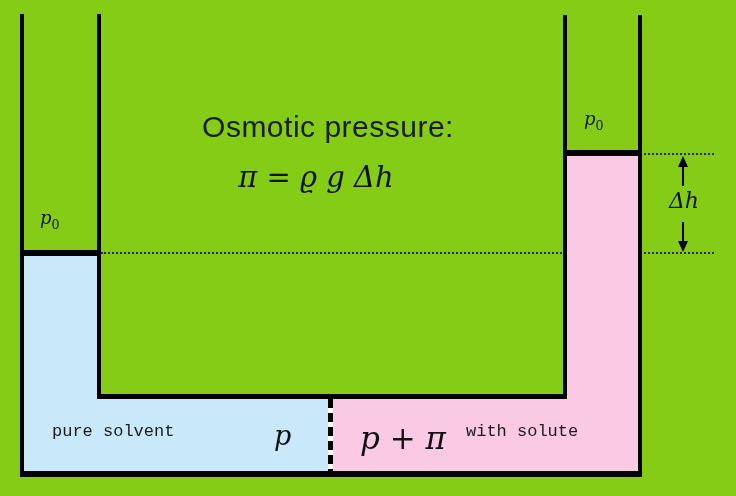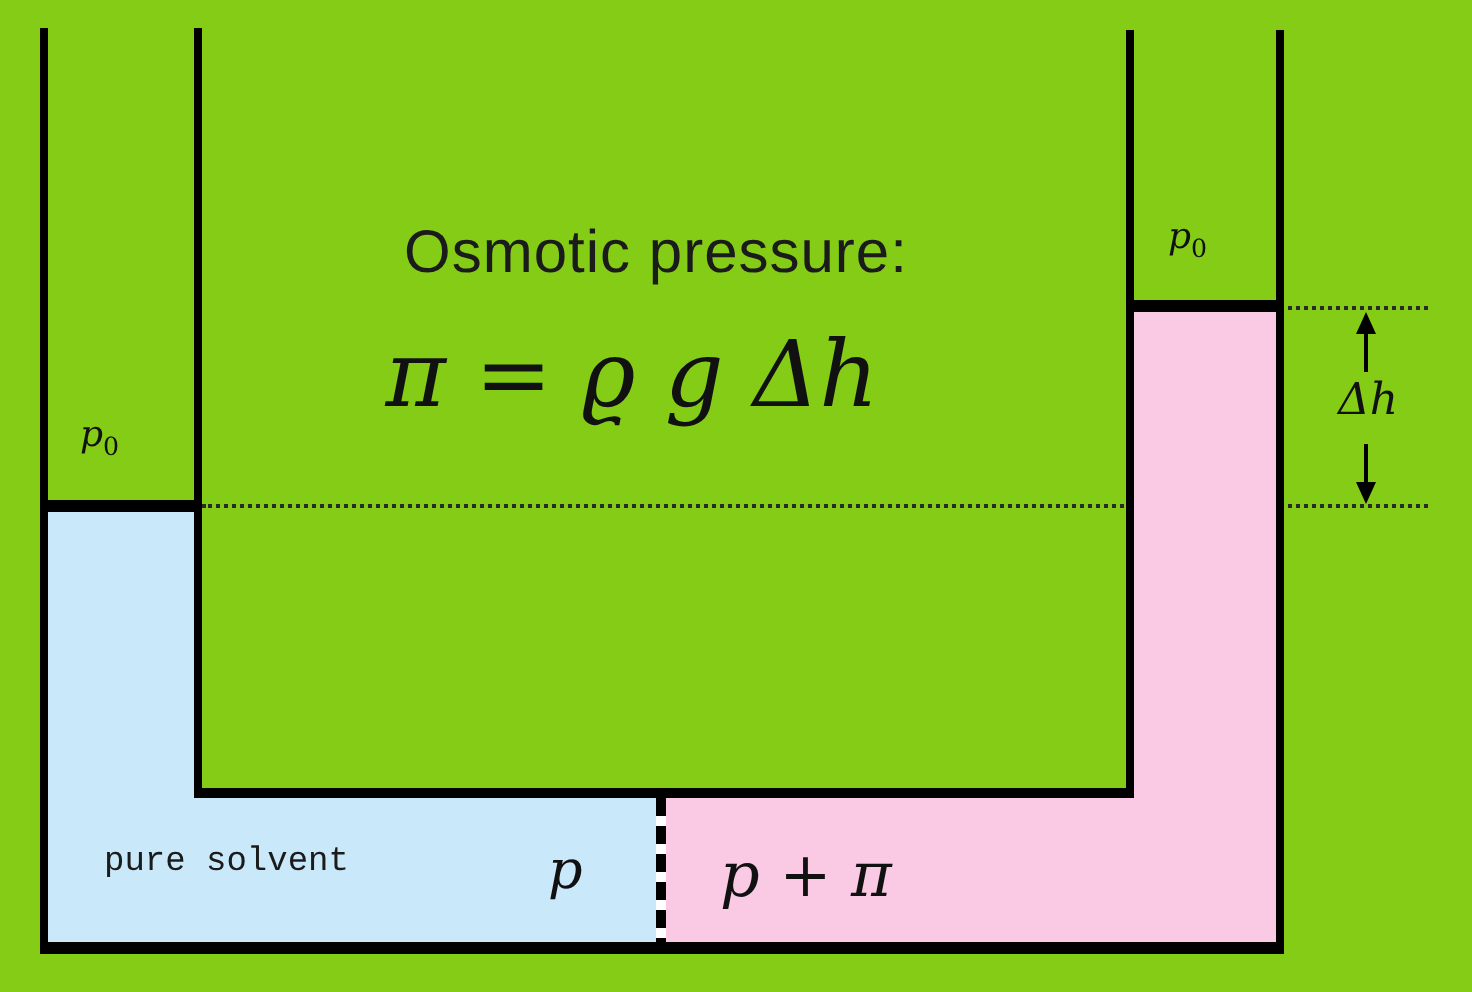--- a/index.html
+++ b/index.html
@@ -32,21 +32,21 @@
     white-space:nowrap;z-index:4;
   }
   .math{
     font-family:"DejaVu Serif",serif;font-style:italic;color:#111;
     white-space:nowrap;z-index:4;
   }
   .title{
     font-family:"Liberation Sans",sans-serif;font-size:30px;color:var(--text);
     letter-spacing:0.5px;text-align:center;z-index:4;white-space:nowrap;
   }
-  .formula{font-size:46px;text-align:center;}
+  .formula{font-size:29px;text-align:center;}
   .p0{font-size:18px;text-align:left;}
   .p0 sub{font-size:70%;font-style:normal;}
   
   .arrow-line{width:2px;background:#000;z-index:4;}
   .arrow-head{width:0;height:0;z-index:4;}
   .arrow-head.up{border-left:5px solid transparent;border-right:5px solid transparent;border-bottom:11px solid #000;}
   .arrow-head.down{border-left:5px solid transparent;border-right:5px solid transparent;border-top:11px solid #000;}
 </style>
 </head>
 <body>
@@ -81,14 +81,15 @@
 
   <div class="abs arrow-head up" style="left:678px;top:156px;"></div>
   <div class="abs arrow-line" style="left:682px;top:165px;height:21px;"></div>
   <div class="abs math" style="left:658px;top:188px;width:52px;font-size:22px;text-align:center;">Δh</div>
   <div class="abs arrow-line" style="left:682px;top:222px;height:21px;"></div>
   <div class="abs arrow-head down" style="left:678px;top:241px;"></div>
 
   <div class="abs sans-label" style="left:52px;top:422px;">pure solvent</div>
   <div class="abs math" style="left:274px;top:420px;font-size:27px;">p</div>
   <div class="abs math" style="left:360px;top:420px;font-size:31px;">p + π</div>
+  <div class="abs sans-label" style="left:466px;top:422px;">with solute</div>
 
 </div>
 
 </body></html>

